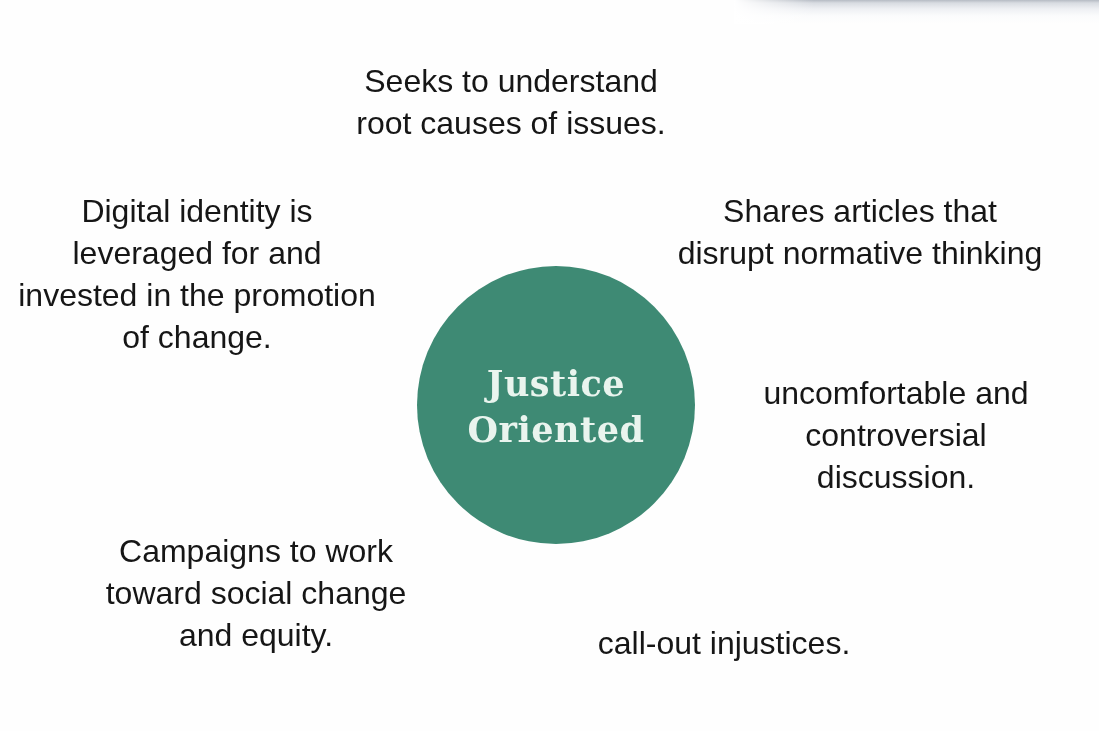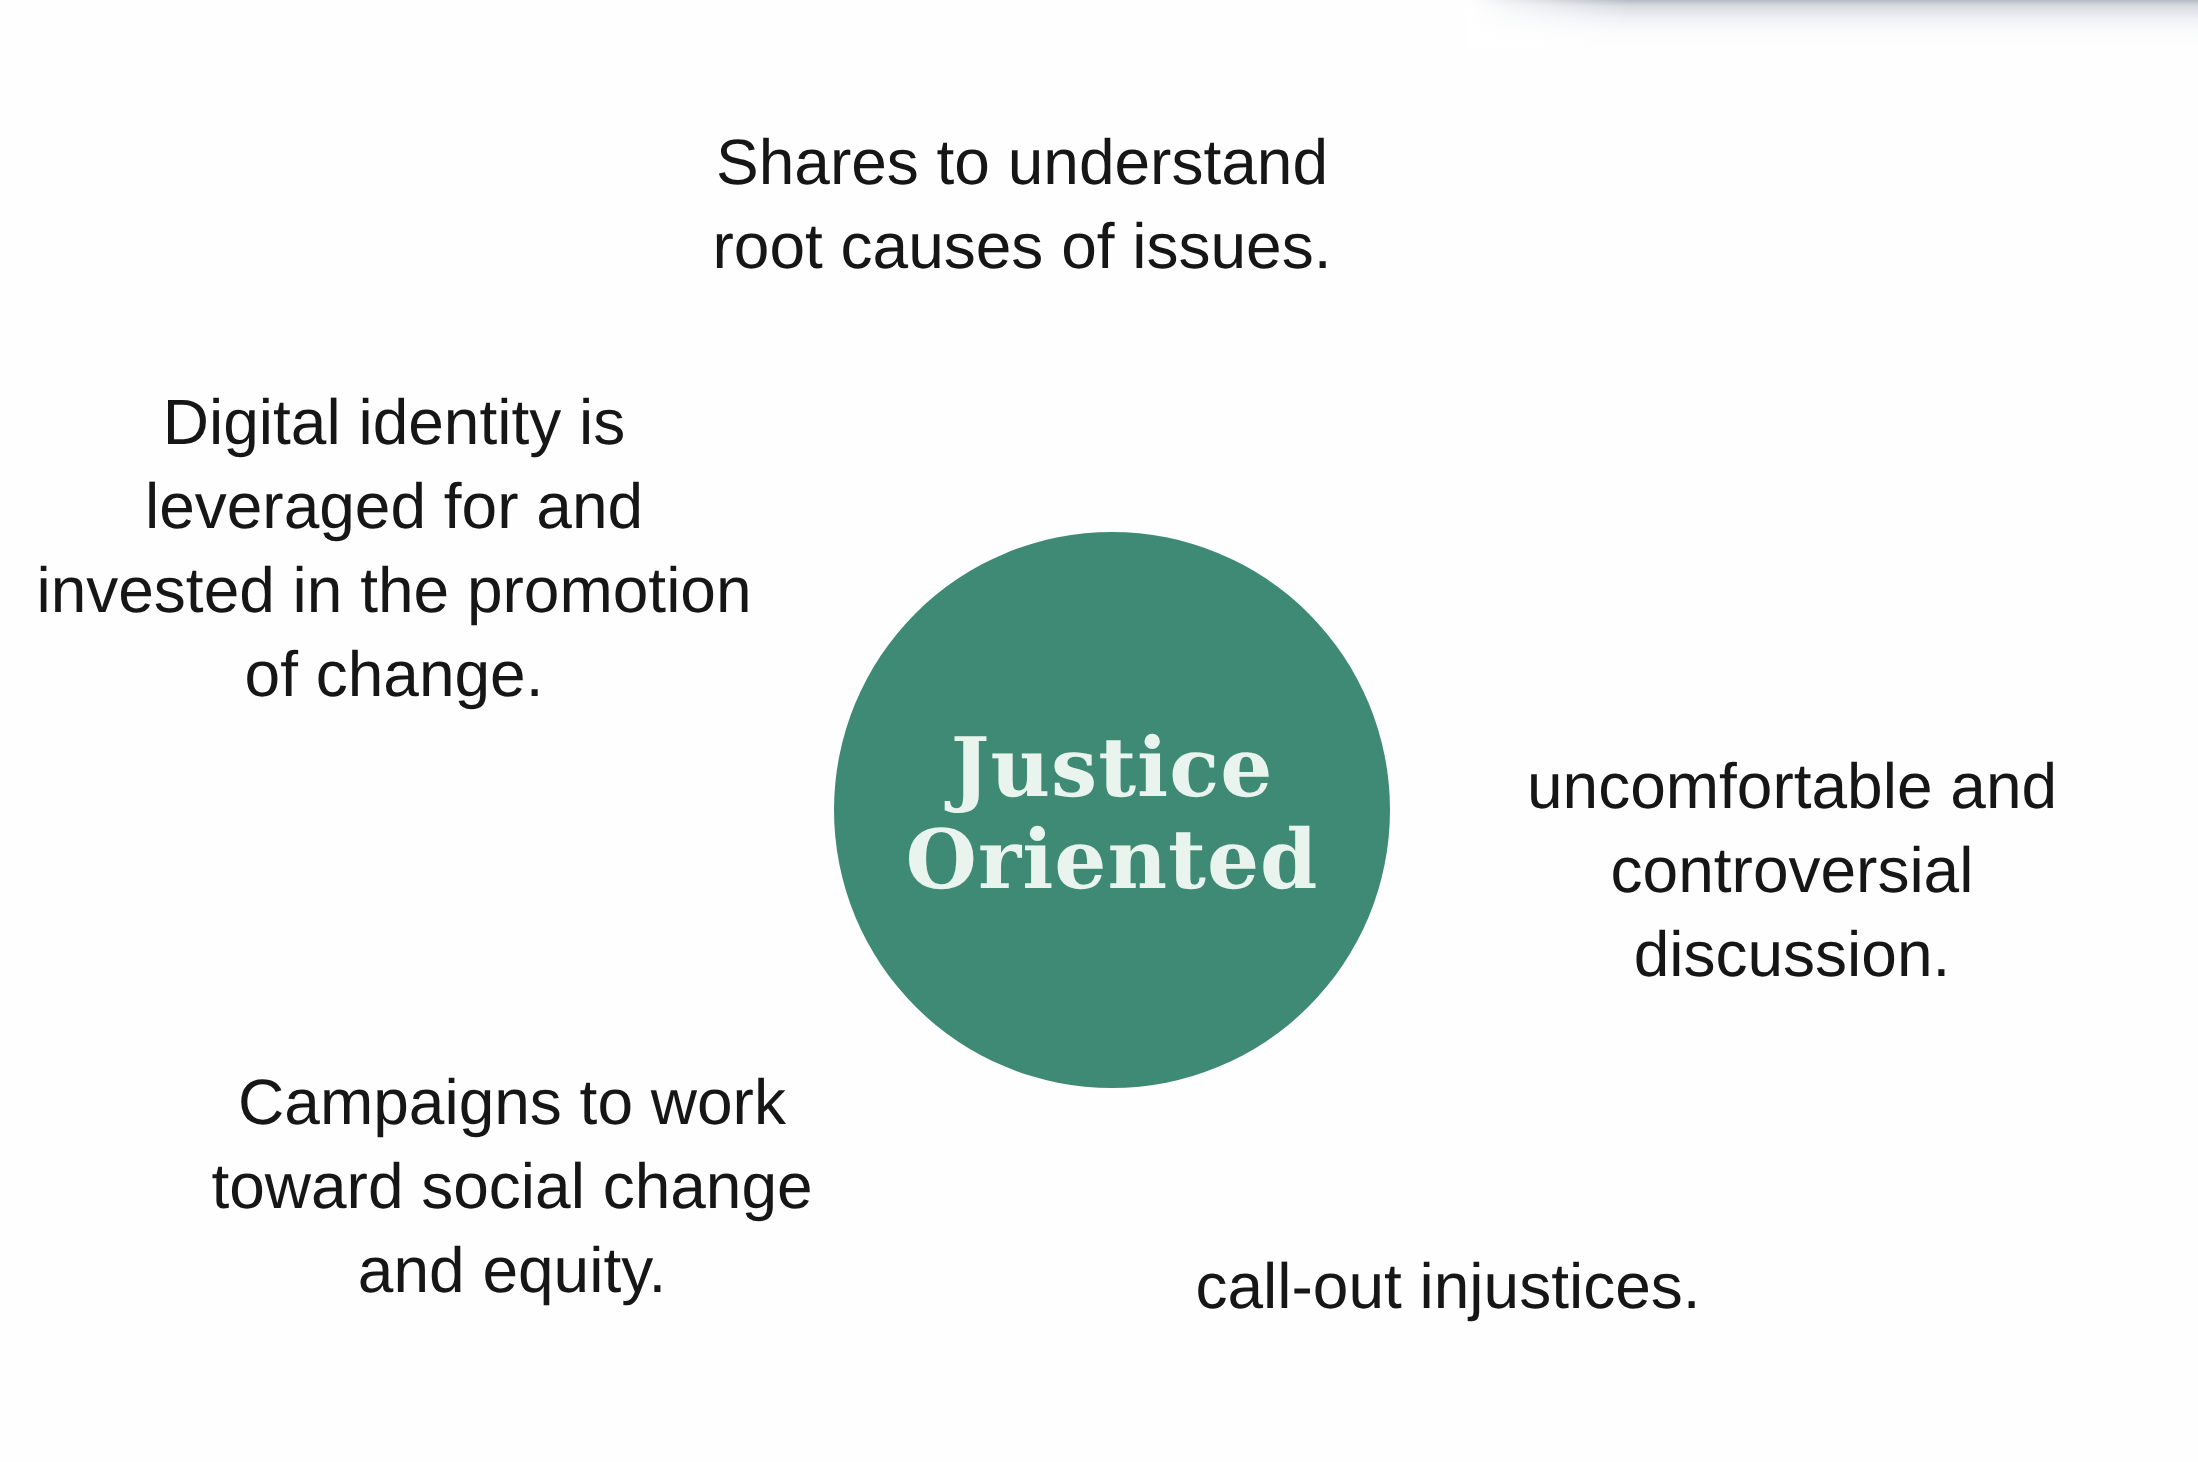--- a/index.html
+++ b/index.html
@@ -42,21 +42,21 @@
     height: 278px;
     border-radius: 50%;
     background: var(--circle-fill, #3E8A74);
     display: flex;
     align-items: center;
     justify-content: center;
   }
   .circle-label {
     font-family: "DejaVu Serif", serif;
     font-weight: 700;
-    font-size: 41px;
+    font-size: 35px;
     line-height: 46px;
     letter-spacing: 0.5px;
     color: var(--circle-text, #E9F4EE);
     text-align: center;
     margin-top: 4px;
   }
   .trait {
     position: absolute;
     color: var(--body-text, #161616);
     font-size: 32px;
@@ -74,31 +74,35 @@
   .trait-willingness { left: 559px; top: 622px; width: 330px; }
 </style>
 </head>
 <body>
 
 <div class="stage">
 
   <div class="top-edge-artifact"></div>
 
   <div class="trait trait-seeks">
-    <div>Shares to understand</div>
+    <div>Seeks to understand</div>
     <div>root causes of issues.</div>
   </div>
 
   <div class="trait trait-digital">
     <div>Digital identity is</div>
     <div>leveraged for and</div>
     <div>invested in the promotion</div>
     <div>of change.</div>
   </div>
 
+  <div class="trait trait-shares">
+    <div>Shares articles that</div>
+    <div>disrupt normative thinking</div>
+  </div>
 
   <div class="center-circle">
     <div class="circle-label">
       <div>Justice</div>
       <div>Oriented</div>
     </div>
   </div>
 
   <div class="trait trait-engages">
     <div>uncomfortable and</div>

